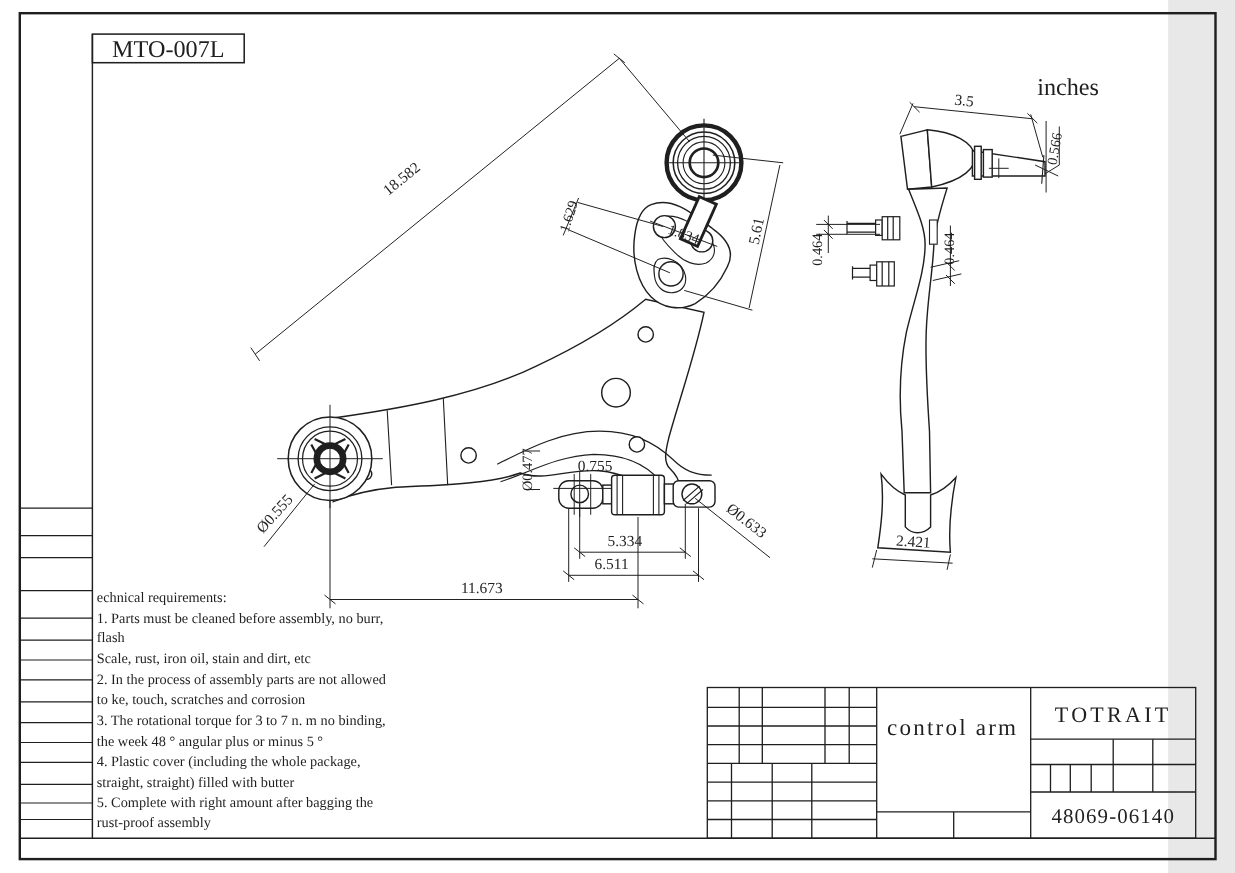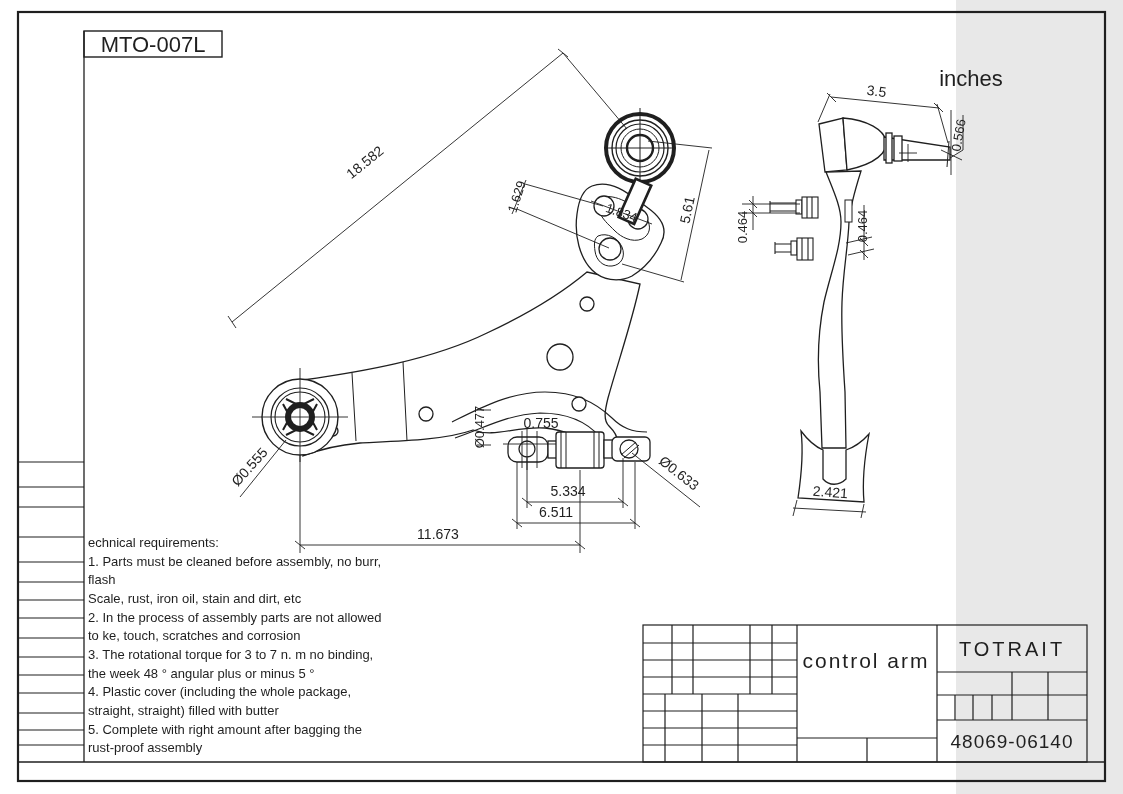--- a/index.html
+++ b/index.html
@@ -1,16 +1,16 @@
 <!DOCTYPE html>
 <html><head>
 <meta charset="utf-8">
 <style>
   html,body{margin:0;padding:0;background:#e8e8e8;}
-  .sheet{position:relative;width:956px;height:794px;background:#ffffff;font-family:Liberation Sans, sans-serif;}
+  .sheet{position:relative;width:1062px;height:794px;background:#ffffff;font-family:Liberation Serif, serif;}
   svg{position:absolute;left:0;top:0;}
   svg text{fill:#1f1f1f;}
   .t-dim{font-size:14px;}
   .t-dim-s{font-size:13px;}
   .t-note{font-size:13px;}
   .t-code{font-size:22px;}
   .t-units{font-size:22px;}
   .t-part{font-size:21px;letter-spacing:2px;}
   .t-brand{font-size:20px;letter-spacing:3px;}
   .t-pn{font-size:19px;letter-spacing:1px;}

